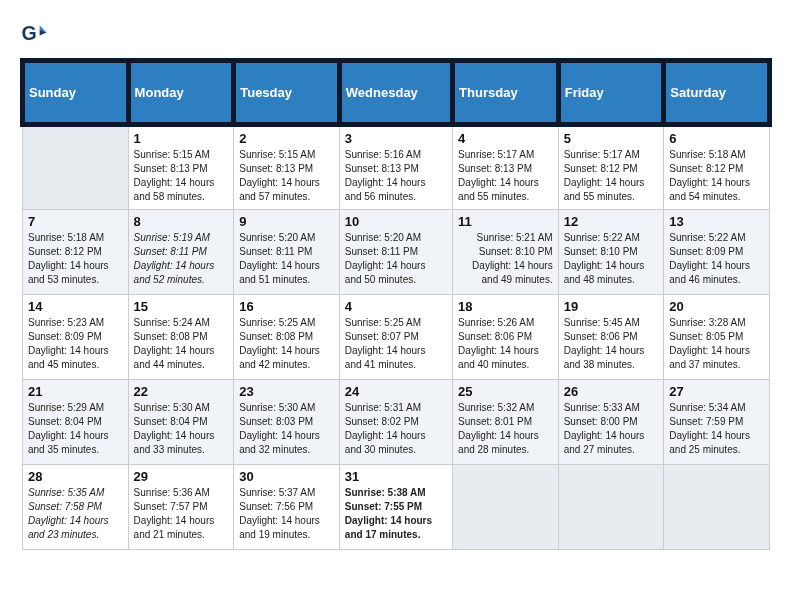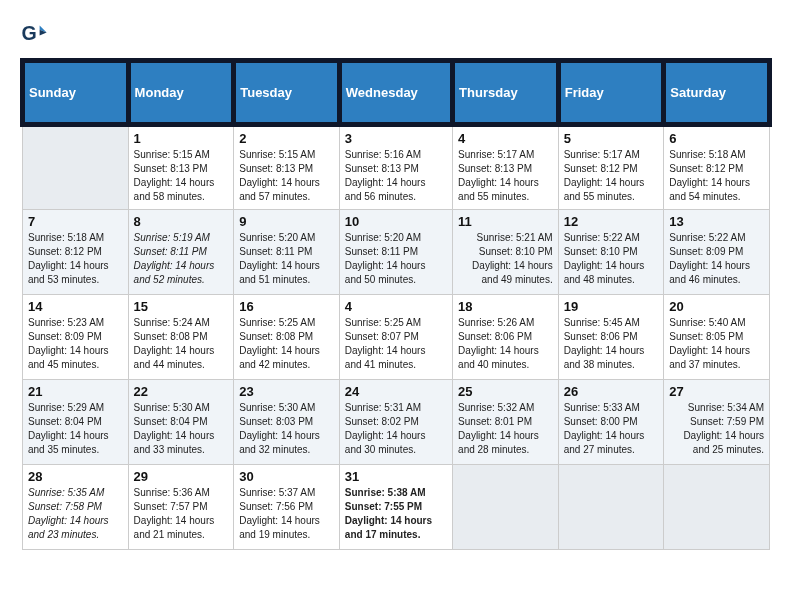--- a/index.html
+++ b/index.html
@@ -255,21 +255,21 @@
         </td>
         <td>
           <div class="day-num">19</div>
           <div class="day-info" style="white-space: pre-line;">Sunrise: 5:45 AM
 Sunset: 8:06 PM
 Daylight: 14 hours
 and 38 minutes.</div>
         </td>
         <td>
           <div class="day-num">20</div>
-          <div class="day-info" style="white-space: pre-line;">Sunrise: 5:40 AM
+          <div class="day-info" style="white-space: pre-line;">Sunrise: 3:28 AM
 Sunset: 8:05 PM
 Daylight: 14 hours
 and 37 minutes.</div>
         </td>
       </tr>
       <tr>
         <td>
           <div class="day-num">21</div>
           <div class="day-info" style="white-space: pre-line;">Sunrise: 5:29 AM
 Sunset: 8:04 PM
@@ -306,21 +306,21 @@
         </td>
         <td>
           <div class="day-num">26</div>
           <div class="day-info" style="white-space: pre-line;">Sunrise: 5:33 AM
 Sunset: 8:00 PM
 Daylight: 14 hours
 and 27 minutes.</div>
         </td>
         <td>
           <div class="day-num">27</div>
-          <div class="day-info" style="white-space: pre-line; text-align: right;">Sunrise: 5:34 AM
+          <div class="day-info" style="white-space: pre-line;">Sunrise: 5:34 AM
 Sunset: 7:59 PM
 Daylight: 14 hours
 and 25 minutes.</div>
         </td>
       </tr>
       <tr>
         <td>
           <div class="day-num">28</div>
           <div class="day-info" style="white-space: pre-line; font-style: italic;">Sunrise: 5:35 AM
 Sunset: 7:58 PM

